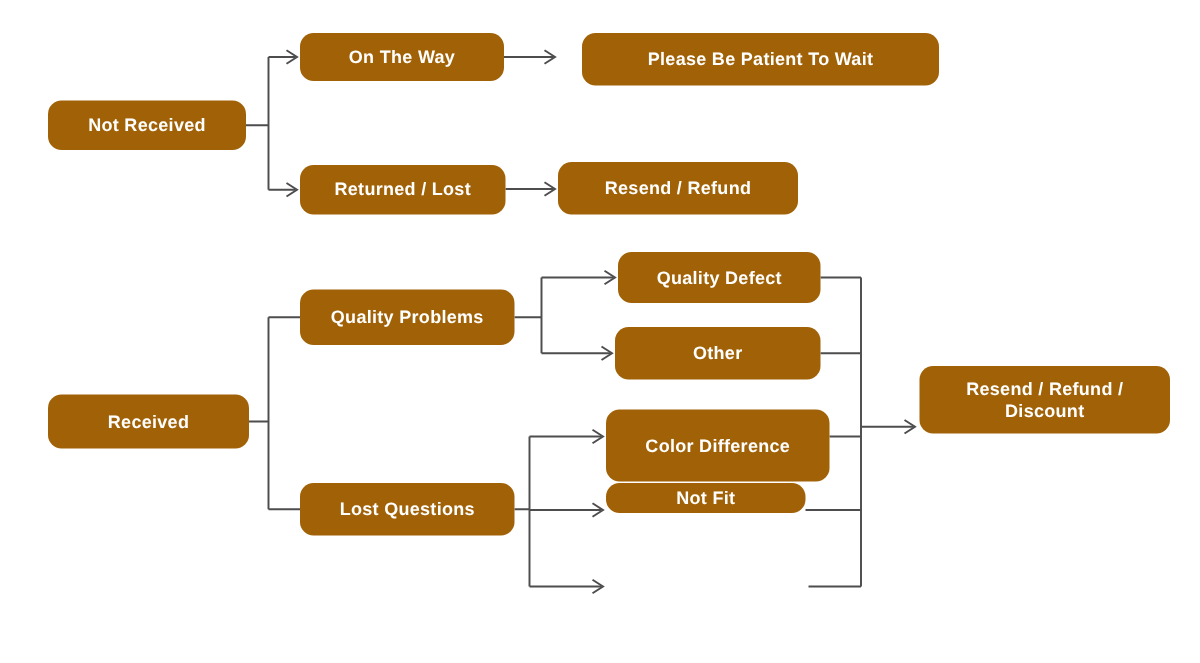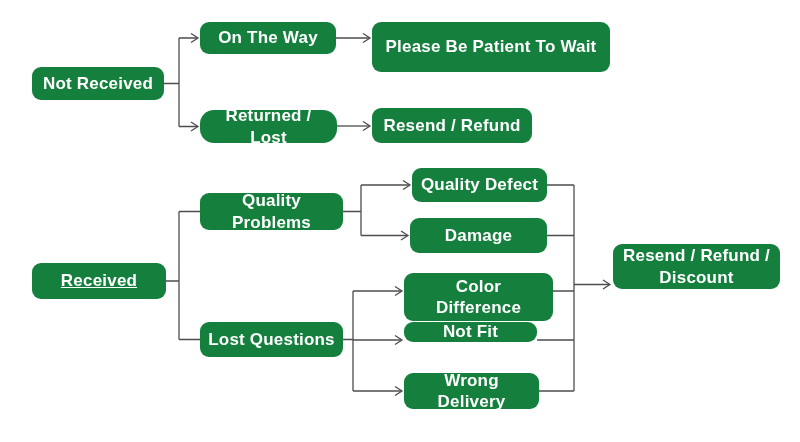--- a/index.html
+++ b/index.html
@@ -20,24 +20,24 @@
     width: 800px; height: 442px;
   }
   .connectors path {
     stroke: #4d4d4d;
     stroke-width: 1.3;
     fill: none;
   }
   .node {
     position: absolute;
     box-sizing: border-box;
-    background: #15803d;
+    background: #a16207;
     border-radius: 9px;
     color: #ffffff;
-    font-size: 17px;
+    font-size: 12px;
     font-weight: 700;
     line-height: 1.25;
     display: flex;
     align-items: center;
     justify-content: center;
     text-align: center;
     padding: 2px 8px;
     letter-spacing: 0.2px;
   }
 </style>
@@ -80,37 +80,36 @@
       <path d="M574 185 V391"></path>
       <path d="M574 284.5 H609"></path>
       <path d="M603 280 L610 284.5 L603 289"></path>
     </g>
   </svg>
 
   <div class="node" style="left:32px; top:67px; width:132px; height:33px;">Not Received</div>
 
   <div class="node" style="left:200px; top:22px; width:136px; height:32px;">On The Way</div>
 
-  <div class="node" style="left:372px; top:22px; width:238px; height:50px;">Please Be Patient To Wait</div>
+  <div class="node" style="left:388px; top:22px; width:238px; height:35px;">Please Be Patient To Wait</div>
 
-  <div class="node" style="left:200px; top:110px; width:137px; height:33px;border-radius:14px;">Returned / Lost</div>
+  <div class="node" style="left:200px; top:110px; width:137px; height:33px;">Returned / Lost</div>
 
   <div class="node" style="left:372px; top:108px; width:160px; height:35px;">Resend / Refund</div>
 
-  <div class="node" style="left:32px; top:263px; width:134px; height:36px;text-decoration:underline;">Received</div>
+  <div class="node" style="left:32px; top:263px; width:134px; height:36px;">Received</div>
 
   <div class="node" style="left:200px; top:193px; width:143px; height:37px;">Quality Problems</div>
 
   <div class="node" style="left:200px; top:322px; width:143px; height:35px;">Lost Questions</div>
 
   <div class="node" style="left:412px; top:168px; width:135px; height:34px;">Quality Defect</div>
 
-  <div class="node" style="left:410px; top:218px; width:137px; height:35px;">Damage</div>
+  <div class="node" style="left:410px; top:218px; width:137px; height:35px;">Other</div>
 
   <div class="node" style="left:404px; top:273px; width:149px; height:48px;">Color Difference</div>
 
   <div class="node" style="left:404px; top:322px; width:133px; height:20px;">Not Fit</div>
 
-  <div class="node" style="left:404px; top:373px; width:135px; height:36px;">Wrong Delivery</div>
 
   <div class="node" style="left:613px; top:244px; width:167px; height:45px;">Resend / Refund / Discount</div>
 
 </div>
 
 </body></html>

